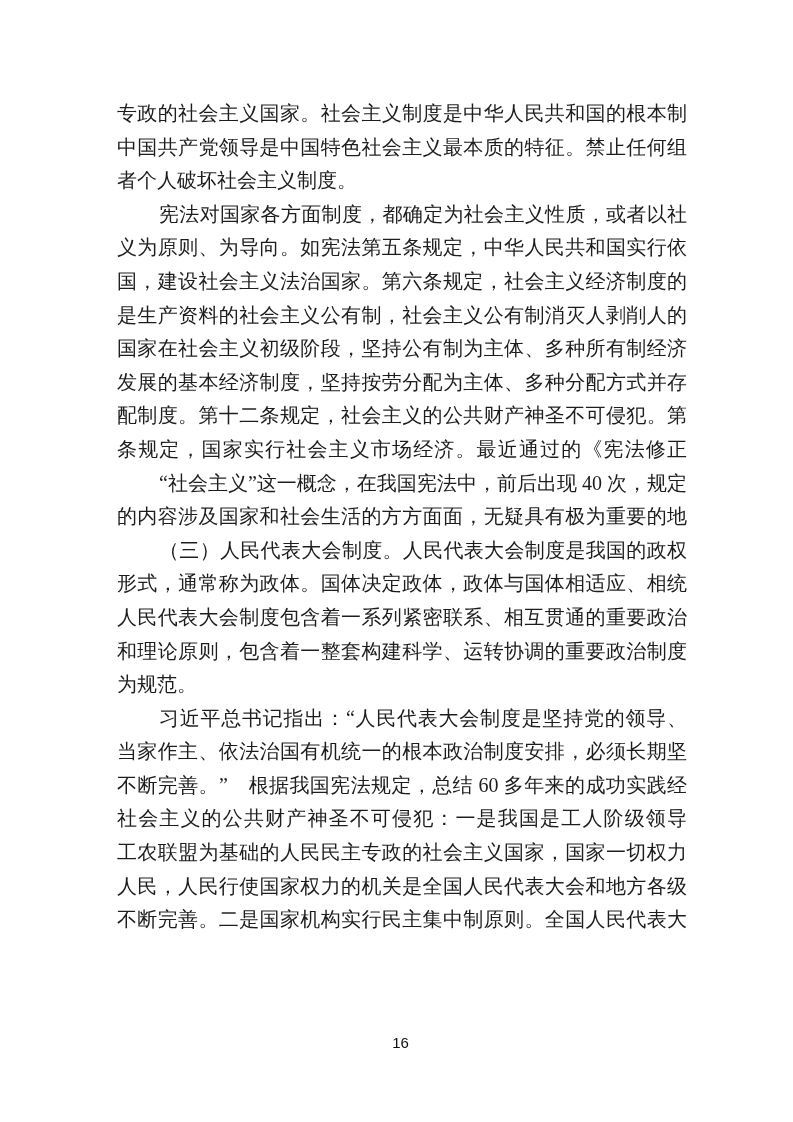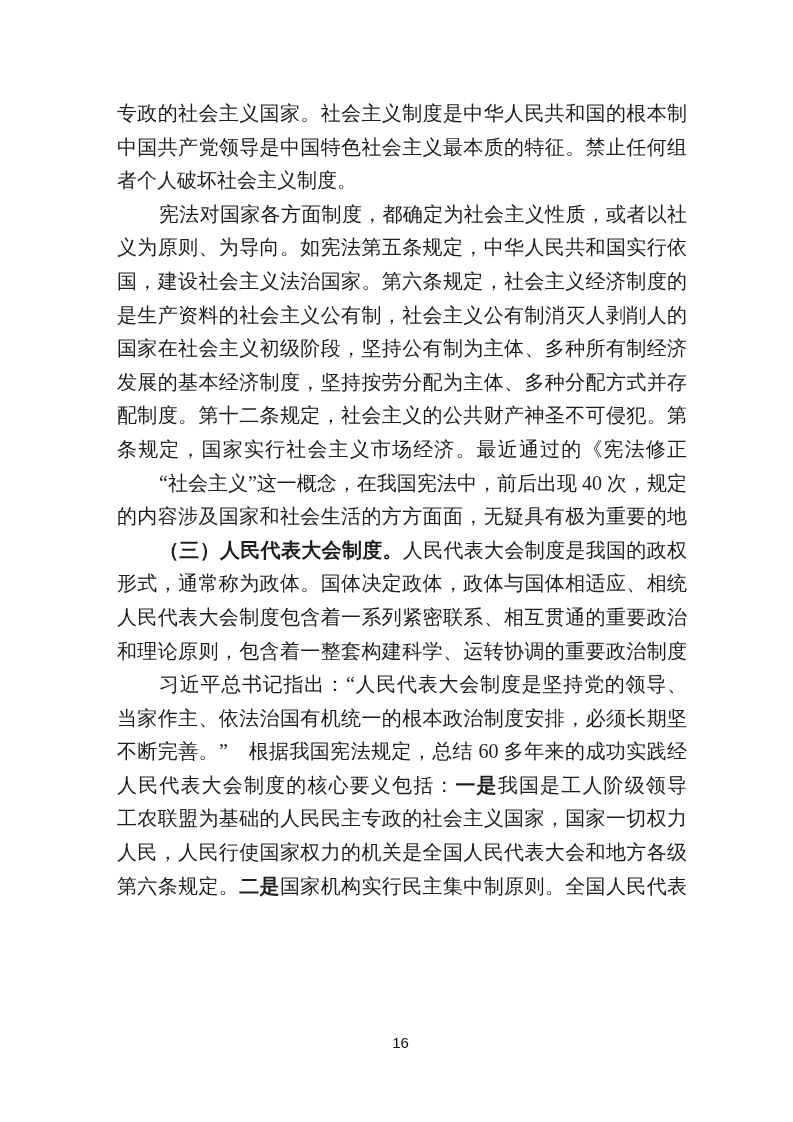--- a/index.html
+++ b/index.html
@@ -31,21 +31,21 @@
     white-space: normal;
   }
   .line.fill {
     text-align: justify;
     text-align-last: justify;
   }
   .line.indent {
     text-indent: 42px;
   }
   .seg { font-weight: normal; text-align: right; }
-  .seg.b { font-weight: bold; }
+  .seg.b { font-weight: normal; }
   #page-number {
     position: absolute;
     top: 1034px;
     left: 4px;
     width: 793px;
     text-align: center;
     font-size: 15px;
     color: #111111;
     font-family: "Liberation Sans", "DejaVu Sans", sans-serif;
   }
@@ -65,22 +65,23 @@
       <div class="line fill"><span class="seg">国家在社会主义初级阶段，坚持公有制为主体、多种所有制经济共同</span></div>
       <div class="line fill"><span class="seg">发展的基本经济制度，坚持按劳分配为主体、多种分配方式并存的分</span></div>
       <div class="line fill"><span class="seg">配制度。第十二条规定，社会主义的公共财产神圣不可侵犯。第十五</span></div>
       <div class="line fill"><span class="seg">条规定，国家实行社会主义市场经济。最近通过的《宪法修正案》规</span></div>
       <div class="line indent fill"><span class="seg">“社会主义”这一概念，在我国宪法中，前后出现 40 次，规定</span></div>
       <div class="line fill"><span class="seg">的内容涉及国家和社会生活的方方面面，无疑具有极为重要的地位、</span></div>
       <div class="line indent fill"><span class="seg b">（三）人民代表大会制度。</span><span class="seg">人民代表大会制度是我国的政权组织</span></div>
       <div class="line fill"><span class="seg">形式，通常称为政体。国体决定政体，政体与国体相适应、相统一。</span></div>
       <div class="line fill"><span class="seg">人民代表大会制度包含着一系列紧密联系、相互贯通的重要政治思想</span></div>
       <div class="line fill"><span class="seg">和理论原则，包含着一整套构建科学、运转协调的重要政治制度和行</span></div>
+      <div class="line"><span class="seg">为规范。</span></div>
       <div class="line indent fill"><span class="seg">习近平总书记指出：“人民代表大会制度是坚持党的领导、人民</span></div>
       <div class="line fill"><span class="seg">当家作主、依法治国有机统一的根本政治制度安排，必须长期坚持、</span></div>
       <div class="line fill"><span class="seg">不断完善。”　根据我国宪法规定，总结 60 多年来的成功实践经验，</span></div>
-      <div class="line fill"><span class="seg">人民代表大会制度的核心要义包括：</span><span class="seg b">一是</span><span class="seg">我国是工人阶级领导的、以</span></div>
+      <div class="line fill"><span class="seg">社会主义的公共财产神圣不可侵犯：</span><span class="seg b">一是</span><span class="seg">我国是工人阶级领导的、以</span></div>
       <div class="line fill"><span class="seg">工农联盟为基础的人民民主专政的社会主义国家，国家一切权力属于</span></div>
       <div class="line fill"><span class="seg">人民，人民行使国家权力的机关是全国人民代表大会和地方各级人民</span></div>
-      <div class="line fill"><span class="seg">第六条规定。</span><span class="seg b">二是</span><span class="seg">国家机构实行民主集中制原则。全国人民代表大会和</span></div>
+      <div class="line fill"><span class="seg">不断完善。</span><span class="seg b">二是</span><span class="seg">国家机构实行民主集中制原则。全国人民代表大会和</span></div>
     </div>
   <div id="page-number">16</div>
 </div>
 
 </body></html>

